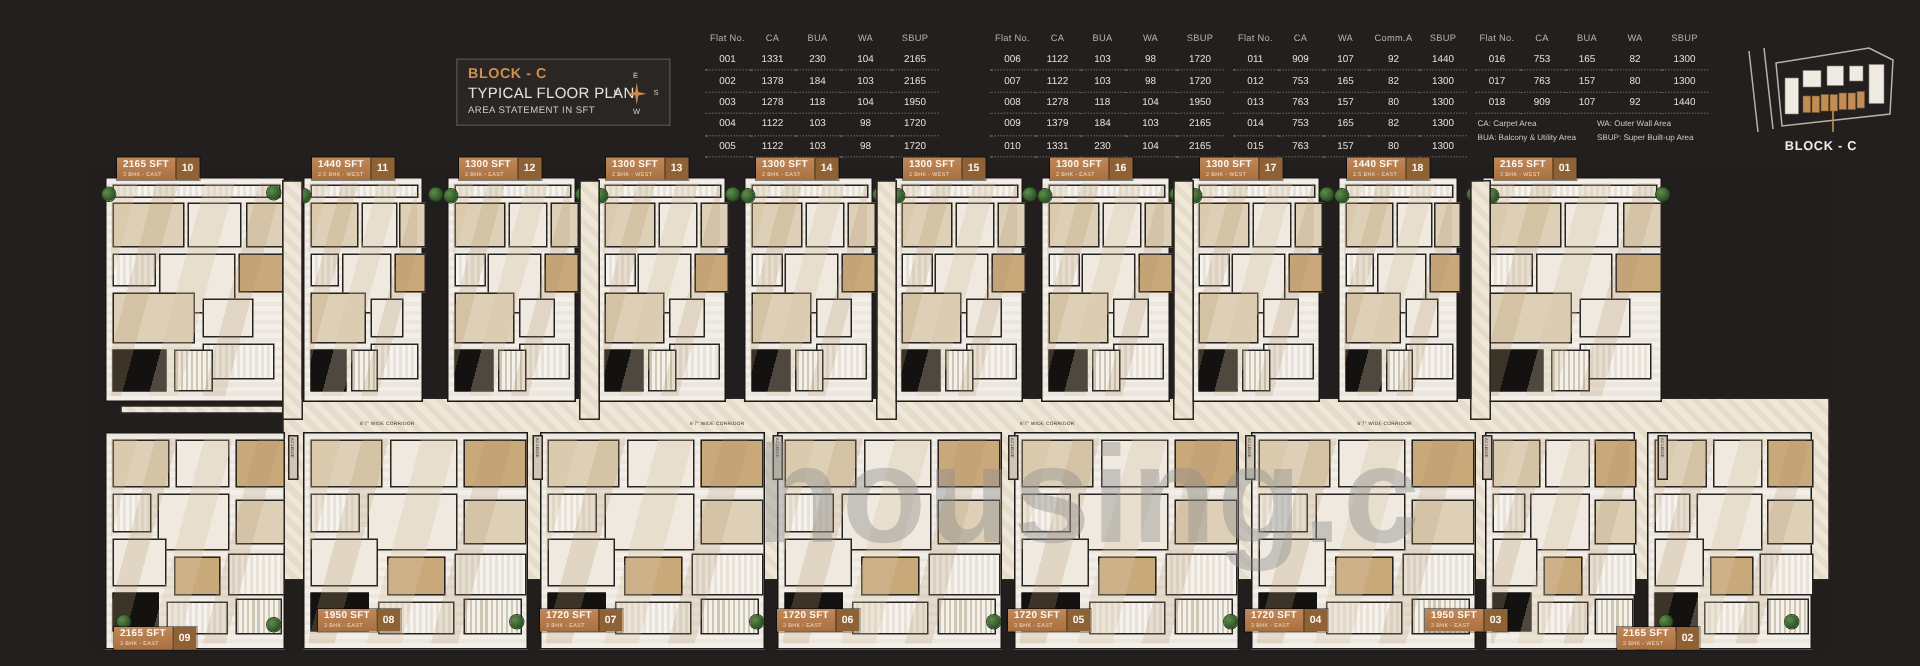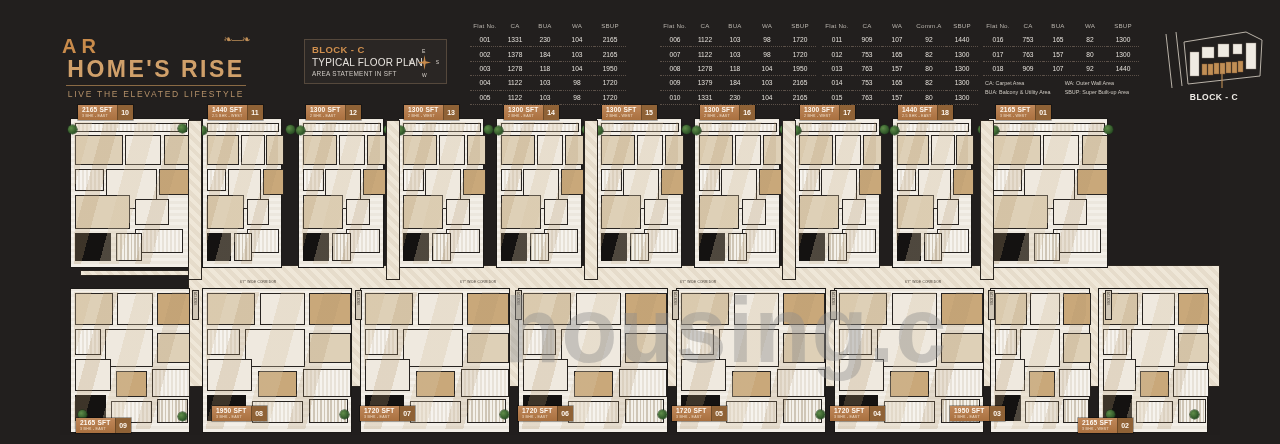--- a/index.html
+++ b/index.html
@@ -113,27 +113,20 @@
                white-space: nowrap; margin-left: 44px; }
   .ac { position:absolute; background:#cfc6b6; border:.8px solid #2a2520; }
   .ac span { font-size:2.6px; color:#3a332c; writing-mode: vertical-rl; display:block;
              line-height:3px; padding-top:1px; }
 </style>
 </head>
 <body>
 
 <div id="root">
 
-  <div class="logo-wrap">
-    <div class="logo-ar">AR</div>
-    <div class="logo-flourish">❧—❧</div>
-    <div class="logo-main">HOME'S RISE</div>
-    <div class="logo-rule"></div>
-    <div class="logo-tag">LIVE THE ELEVATED LIFESTYLE</div>
-  </div>
 
   <div class="titlebox">
     <div class="tb-block">BLOCK - C</div>
     <div class="tb-type">TYPICAL FLOOR PLAN</div>
     <div class="tb-area">AREA STATEMENT IN SFT</div>
     <div class="compass">
       <div class="cstar"></div>
       <span class="cN">N</span>
       <span class="cE">E</span>
       <span class="cS">S</span>

